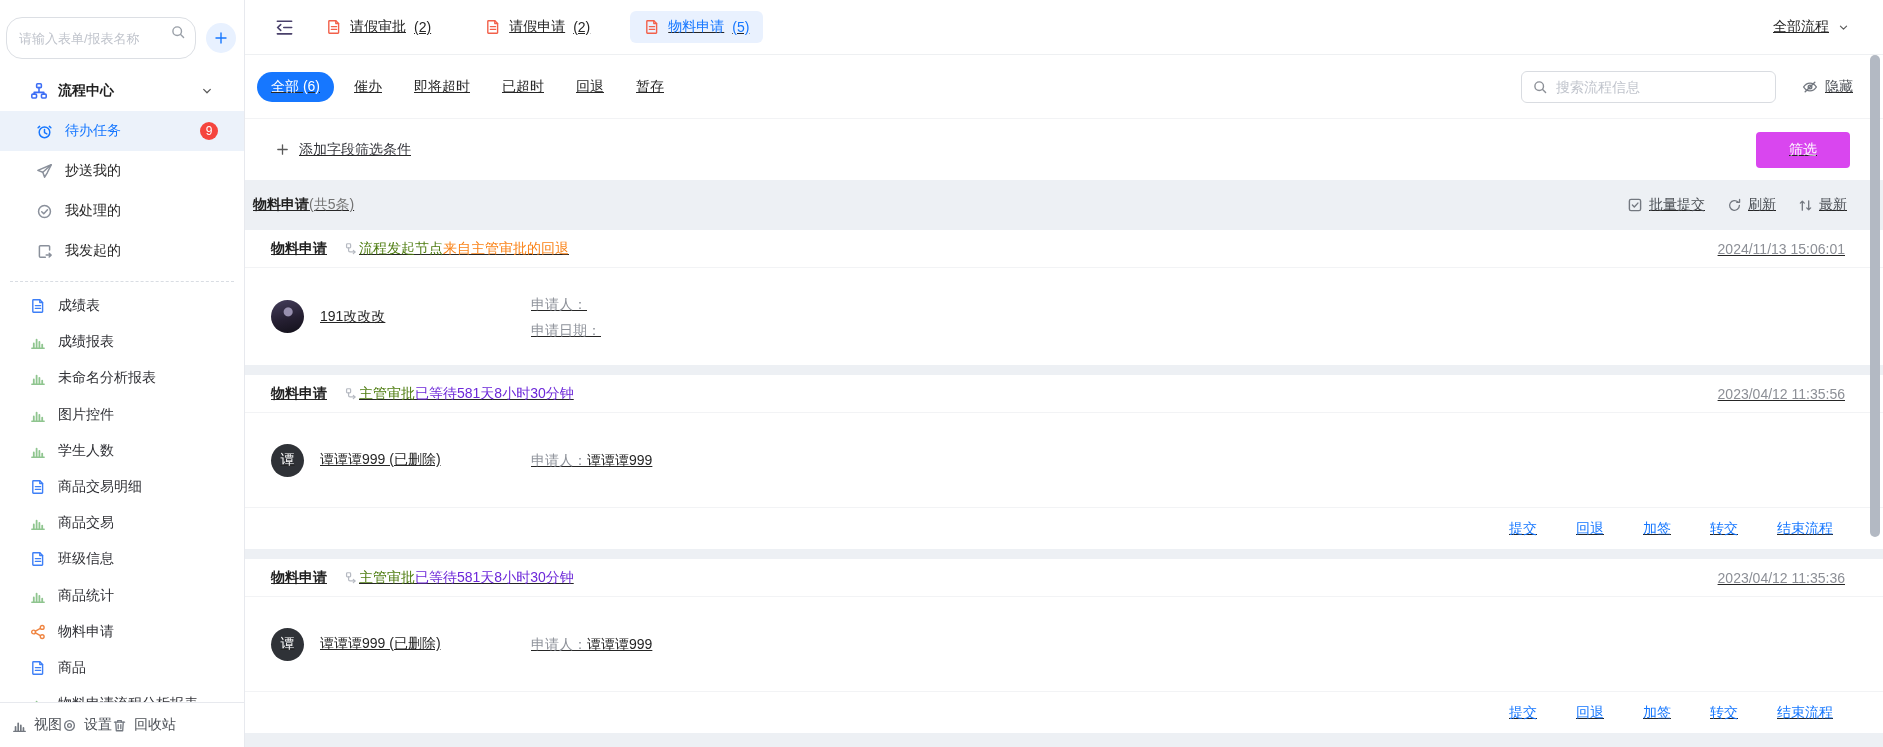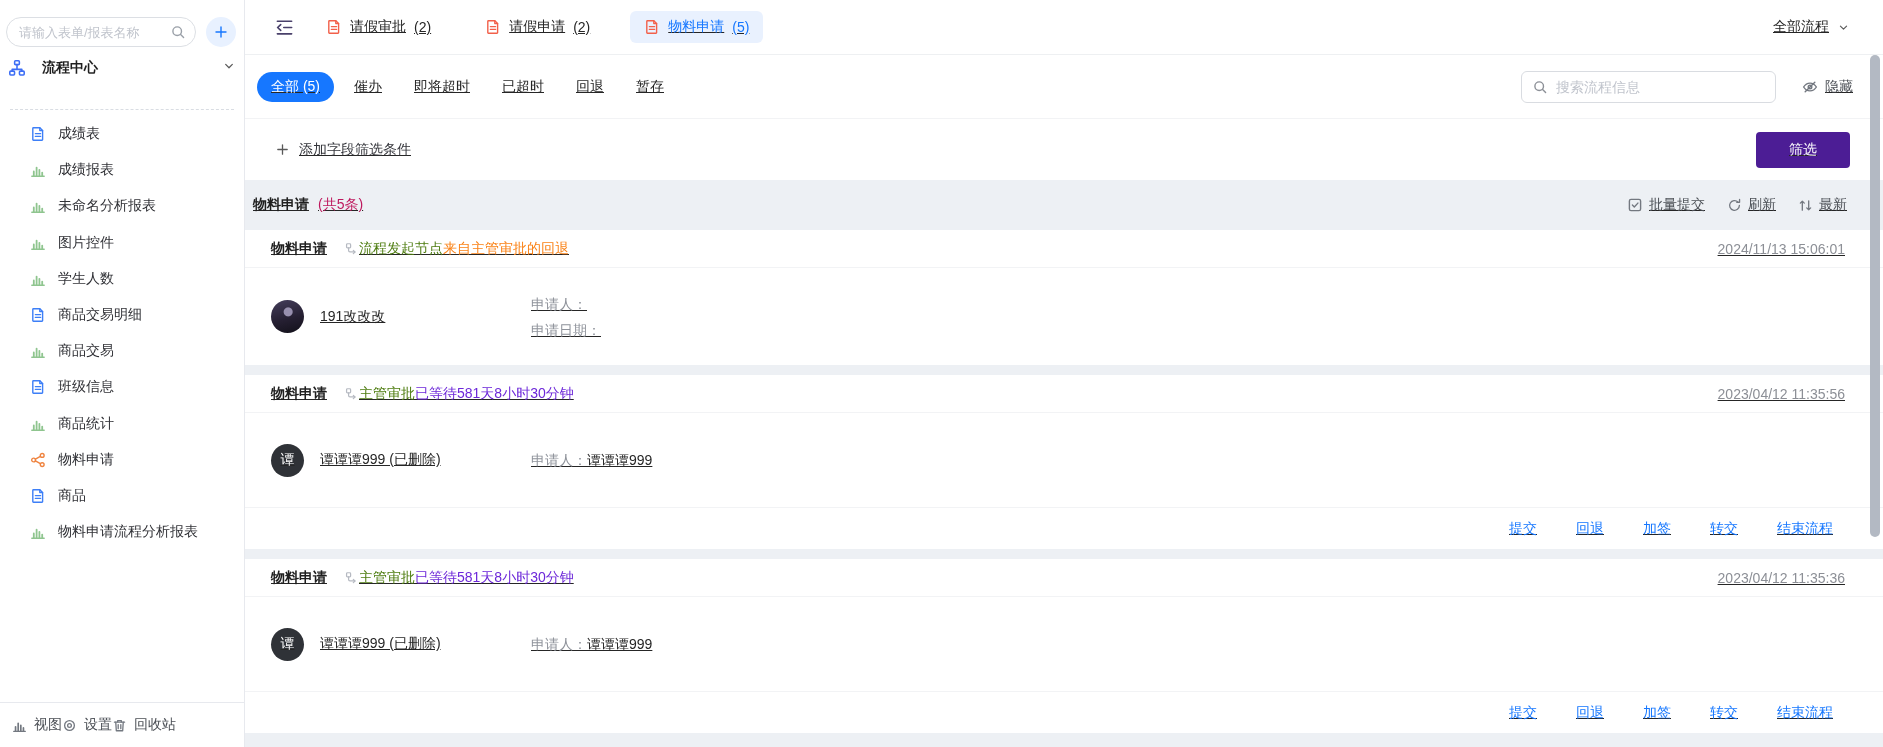--- a/index.html
+++ b/index.html
@@ -6,27 +6,27 @@
   *{box-sizing:border-box;}
   .app{position:relative;width:1883px;height:747px;background:#edf0f4;overflow:hidden;
        font-family:"Liberation Sans",sans-serif;font-size:14px;color:#262626;display:flex;}
   svg.ic{flex-shrink:0;display:block;}
   svg.ic *{fill:none;stroke:currentColor;stroke-width:1.4;stroke-linecap:round;stroke-linejoin:round;}
 
   
   .sb{width:245px;background:#fff;border-right:1px solid #e7e9ee;display:flex;flex-direction:column;flex-shrink:0;}
   .sb-top{display:flex;align-items:center;gap:10px;padding:17px 8px 12px 6px;}
   .sb-search{position:relative;flex:1;}
-  .sb-search input{width:100%;height:30px;border:1px solid #dcdfe4;border-radius:16px;padding:0 30px 0 12px;
+  .sb-search input{width:100%;height:42px;border:1px solid #dcdfe4;border-radius:16px;padding:0 30px 0 12px;
     font-size:13px;color:#262626;outline:none;font-family:inherit;background:#fff;}
   .sb-search input::placeholder{color:#c0c4cc;}
   .sb-search .mag{position:absolute;right:10px;top:7px;color:#9aa0a8;}
   .add-btn{width:30px;height:30px;border-radius:50%;border:none;background:#e8f1ff;color:#1677ff;cursor:pointer;
     display:flex;align-items:center;justify-content:center;padding:0;}
-  .sb-sec{display:flex;align-items:flex-start;gap:16px;height:40px;padding:0 8px;font-weight:bold;color:#1f1f1f;cursor:pointer;}
+  .sb-sec{display:flex;align-items:center;gap:10px;height:40px;padding:0 30px;font-weight:bold;color:#1f1f1f;cursor:pointer;}
   .sb-sec .chev{margin-left:auto;color:#595959;}
   .sb-item{display:flex;align-items:center;gap:12px;height:40px;padding:0 14px 0 36px;cursor:pointer;color:#262626;}
   .sb-item .mi{color:#8a909b;}
   .sb-item.active{background:#ecf2fa;color:#1677ff;}
   .sb-item.active .mi{color:#1677ff;}
   .badge{margin-left:auto;margin-right:12px;min-width:18px;height:18px;border-radius:9px;background:#f5453d;color:#fff;
     font-size:12px;display:flex;align-items:center;justify-content:center;padding:0 5px;}
   .sb-divider{border-top:1px dashed #d9dde3;margin:10px 10px 2px;}
   .sb-forms{flex:1;overflow:hidden;margin:0;padding:4px 16px 0;list-style:none;}
   .sb-form{display:flex;align-items:center;gap:12px;height:36.2px;padding:0 14px;cursor:pointer;color:#303136;}
@@ -55,27 +55,27 @@
   .srch input{width:100%;height:32px;border:1px solid #d9dce1;border-radius:6px;padding:0 10px 0 34px;font-size:14px;
     color:#262626;outline:none;font-family:inherit;}
   .srch input::placeholder{color:#c0c4cc;}
   .srch .mag{position:absolute;left:11px;top:8px;color:#8c9097;}
   .hide-btn{display:flex;align-items:center;gap:7px;color:#4b4f55;cursor:pointer;}
   .hide-btn .fic{color:#737880;}
 
   .cbar{height:62px;background:#fff;border-top:1px solid #f2f3f5;display:flex;align-items:center;padding:0 33px 0 30px;}
   .addcond{display:flex;align-items:center;gap:9px;color:#33343a;cursor:pointer;}
   .addcond .fic{color:#595959;}
-  .filter-btn{margin-left:auto;width:94px;height:36px;background:#4c1d95;color:#fff;border:none;border-radius:4px;
+  .filter-btn{margin-left:auto;width:94px;height:36px;background:#d946ef;color:#fff;border:none;border-radius:4px;
     font-size:14px;cursor:pointer;font-family:inherit;}
 
   .larea{flex:1;background:#edf0f4;display:flex;flex-direction:column;overflow:hidden;}
   .lhead{height:50px;display:flex;align-items:center;padding:0 36px 0 8px;flex-shrink:0;}
   .lt{font-weight:bold;color:#1f1f1f;}
-  .lc{color:#be185d;margin-left:9px;}
+  .lc{color:#737373;margin-left:0;}
   .lhead-r{margin-left:auto;display:flex;align-items:center;gap:22px;color:#4b4f55;}
   .lh-itm{display:flex;align-items:center;gap:6px;cursor:pointer;}
   .lh-itm .fic{color:#737880;}
 
   .card{background:#fff;flex-shrink:0;}
   .card + .card{margin-top:10px;}
   .c-head{height:38px;display:flex;align-items:center;padding:0 38px 0 26px;border-bottom:1px solid #f2f3f5;}
   .c-title{font-weight:bold;color:#1f1f1f;}
   .c-node-ic{color:#b6bac2;margin-left:18px;}
   .c-node{color:#4d7c0f;margin-left:0;}
@@ -212,20 +212,47 @@
     <div class="sb-sec">
       <svg class="ic" width="18" height="18" viewBox="0 0 16 16" style="color:#3d6ef5">
           <use href="#sym-org"></use>
         </svg>
       <span>流程中心</span>
       <svg class="ic chev" width="14" height="14" viewBox="0 0 16 16">
           <use href="#sym-chevron-down"></use>
         </svg>
     </div>
 
+    <nav>
+      <div class="sb-item active">
+        <svg class="ic mi" width="17" height="17" viewBox="0 0 16 16">
+            <use href="#sym-alarm"></use>
+          </svg>
+        <span>待办任务</span>
+        <span class="badge">9</span>
+      </div>
+      <div class="sb-item">
+        <svg class="ic mi" width="17" height="17" viewBox="0 0 16 16">
+            <use href="#sym-send"></use>
+          </svg>
+        <span>抄送我的</span>
+      </div>
+      <div class="sb-item">
+        <svg class="ic mi" width="17" height="17" viewBox="0 0 16 16">
+            <use href="#sym-check-circle"></use>
+          </svg>
+        <span>我处理的</span>
+      </div>
+      <div class="sb-item">
+        <svg class="ic mi" width="17" height="17" viewBox="0 0 16 16">
+            <use href="#sym-doc-arrow"></use>
+          </svg>
+        <span>我发起的</span>
+      </div>
+    </nav>
 
     <div class="sb-divider"></div>
 
     <ul class="sb-forms">
       <li class="sb-form">
         <svg class="ic ic-blue" width="16" height="16" viewBox="0 0 16 16">
             <use href="#sym-doc"></use>
           </svg>
         <span>成绩表</span>
         </li>
@@ -353,21 +380,21 @@
       <div class="flow-filter">
         <span>全部流程</span>
         <svg class="ic chev" width="13" height="13" viewBox="0 0 16 16">
             <use href="#sym-chevron-down"></use>
           </svg>
       </div>
     </div>
 
     <div class="fbar">
       <div class="pills">
-        <span class="pill active">全部 (5)</span>
+        <span class="pill active">全部 (6)</span>
         <span class="pill">催办</span>
         <span class="pill">即将超时</span>
         <span class="pill">已超时</span>
         <span class="pill">回退</span>
         <span class="pill">暂存</span>
       </div>
       <div class="fbar-right">
         <div class="srch">
           <svg class="ic mag" width="16" height="16" viewBox="0 0 16 16">
               <use href="#sym-search"></use>

